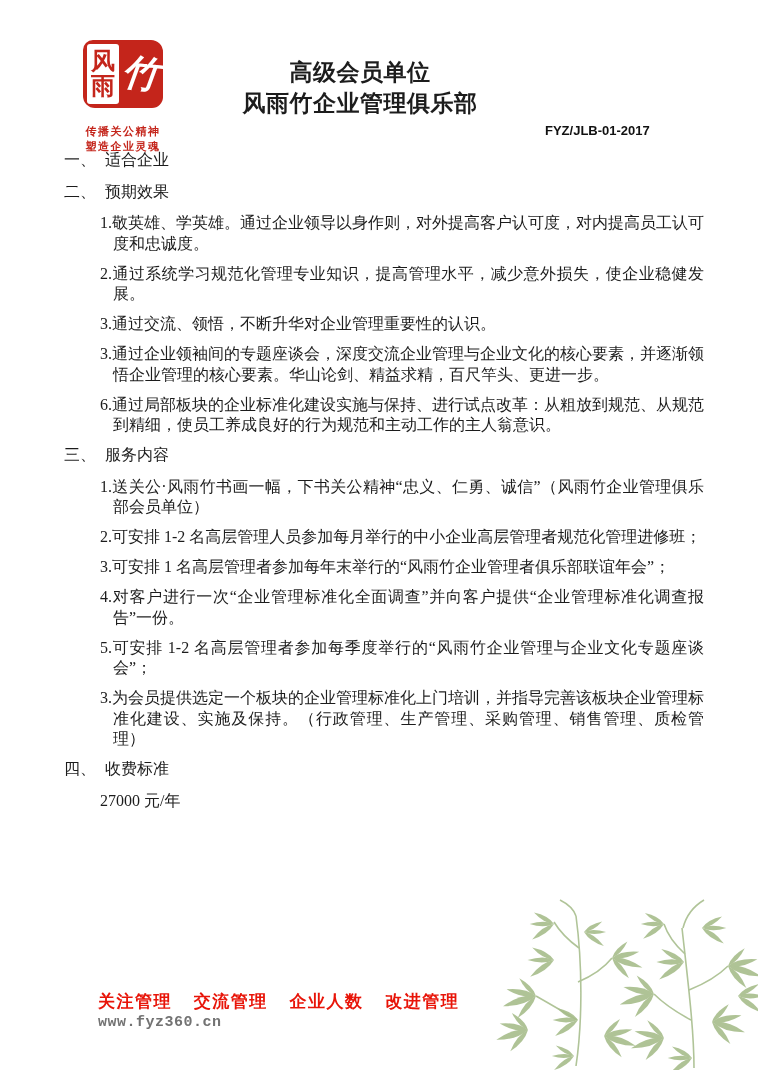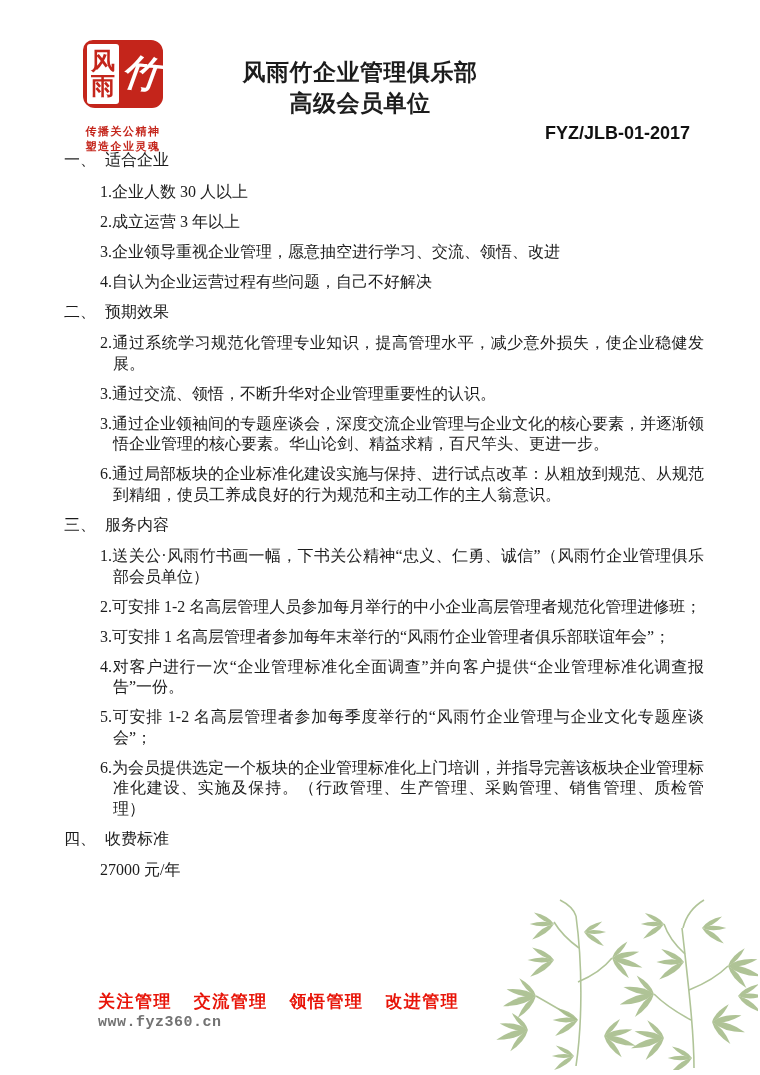--- a/index.html
+++ b/index.html
@@ -30,21 +30,21 @@
     margin-top:16px;color:#c4251b;font-weight:bold;font-size:11px;
     line-height:15px;letter-spacing:1.5px;white-space:nowrap;
   }
 
   
   .title-block{position:absolute;left:160px;top:57px;width:400px;text-align:center;}
   .title-line{font-size:23px;line-height:31px;font-weight:600;letter-spacing:0.5px;}
   .doc-number{
     position:absolute;left:545px;top:123px;
     font-family:"Liberation Sans","DejaVu Sans",sans-serif;
-    font-size:18px;font-weight:600;color:#111;
+    font-size:13px;font-weight:600;color:#111;
   }
 
   
   .content{position:absolute;left:64px;top:150px;width:644px;}
   .section{margin-bottom:2px;}
   .sec-h{display:flex;font-size:16px;font-weight:normal;margin:0 0 11px 0;line-height:20.5px;}
   .sec-num{margin-right:9px;}
   .items{margin-left:36px;width:604px;}
   .item{
     font-size:16px;line-height:20.5px;margin:0 0 9.5px 0;
@@ -78,66 +78,61 @@
     </div>
     <div class="stamp-right">竹</div>
   </div>
   <div class="logo-caption">
     <div>传播关公精神</div>
     <div>塑造企业灵魂</div>
   </div>
 </div>
 
 <div class="title-block">
+  <div class="title-line">高级会员单位</div>
   <div class="title-line">风雨竹企业管理俱乐部</div>
-  <div class="title-line">高级会员单位</div>
 </div>
 
 <div class="doc-number">FYZ/JLB-01-2017</div>
 
 <main class="content">
 
   <section class="section">
     <h2 class="sec-h">
       <span class="sec-num">一、</span>
       <span>适合企业</span>
     </h2>
-    <div class="items">
-      <p class="item">1.企业人数 30 人以上</p>
-      <p class="item">2.成立运营 3 年以上</p>
-      <p class="item">3.企业领导重视企业管理，愿意抽空进行学习、交流、领悟、改进</p>
-      <p class="item">4.自认为企业运营过程有些问题，自己不好解决</p>
-    </div>
   </section>
 
   <section class="section">
     <h2 class="sec-h">
       <span class="sec-num">二、</span>
       <span>预期效果</span>
     </h2>
     <div class="items">
+      <p class="item">1.敬英雄、学英雄。通过企业领导以身作则，对外提高客户认可度，对内提高员工认可度和忠诚度。</p>
       <p class="item">2.通过系统学习规范化管理专业知识，提高管理水平，减少意外损失，使企业稳健发展。</p>
       <p class="item">3.通过交流、领悟，不断升华对企业管理重要性的认识。</p>
       <p class="item">3.通过企业领袖间的专题座谈会，深度交流企业管理与企业文化的核心要素，并逐渐领悟企业管理的核心要素。华山论剑、精益求精，百尺竿头、更进一步。</p>
       <p class="item">6.通过局部板块的企业标准化建设实施与保持、进行试点改革：从粗放到规范、从规范到精细，使员工养成良好的行为规范和主动工作的主人翁意识。</p>
     </div>
   </section>
 
   <section class="section">
     <h2 class="sec-h">
       <span class="sec-num">三、</span>
       <span>服务内容</span>
     </h2>
     <div class="items">
       <p class="item">1.送关公·风雨竹书画一幅，下书关公精神“忠义、仁勇、诚信”（风雨竹企业管理俱乐部会员单位）</p>
       <p class="item">2.可安排 1-2 名高层管理人员参加每月举行的中小企业高层管理者规范化管理进修班；</p>
       <p class="item">3.可安排 1 名高层管理者参加每年末举行的“风雨竹企业管理者俱乐部联谊年会”；</p>
       <p class="item">4.对客户进行一次“企业管理标准化全面调查”并向客户提供“企业管理标准化调查报告”一份。</p>
       <p class="item">5.可安排 1-2 名高层管理者参加每季度举行的“风雨竹企业管理与企业文化专题座谈会”；</p>
-      <p class="item">6.为会员提供选定一个板块的企业管理标准化上门培训，并指导完善该板块企业管理标准化建设、实施及保持。（行政管理、生产管理、采购管理、销售管理、质检管理）</p>
+      <p class="item">3.为会员提供选定一个板块的企业管理标准化上门培训，并指导完善该板块企业管理标准化建设、实施及保持。（行政管理、生产管理、采购管理、销售管理、质检管理）</p>
     </div>
   </section>
 
   <section class="section">
     <h2 class="sec-h">
       <span class="sec-num">四、</span>
       <span>收费标准</span>
     </h2>
     <div class="items">
       <p class="item no-num">27000 元/年</p>
@@ -191,16 +186,16 @@
     <use href="#cl4" transform="translate(176 140) scale(1.3)"></use>
     <use href="#cl4" transform="translate(224 124) scale(-1.3 1.3)"></use>
     <use href="#cl3" transform="translate(204 160) scale(1.1)"></use>
     <use href="#cl3" transform="translate(250 98) scale(-1.15 1.15)"></use>
   </g>
 </svg>
 
 <div class="slogan">
   <span>关注管理</span>
   <span>交流管理</span>
-  <span>领悟管理</span>
+  <span>企业人数</span>
   <span>改进管理</span>
 </div>
 <div class="website">www.fyz360.cn</div>
 
 </body></html>

